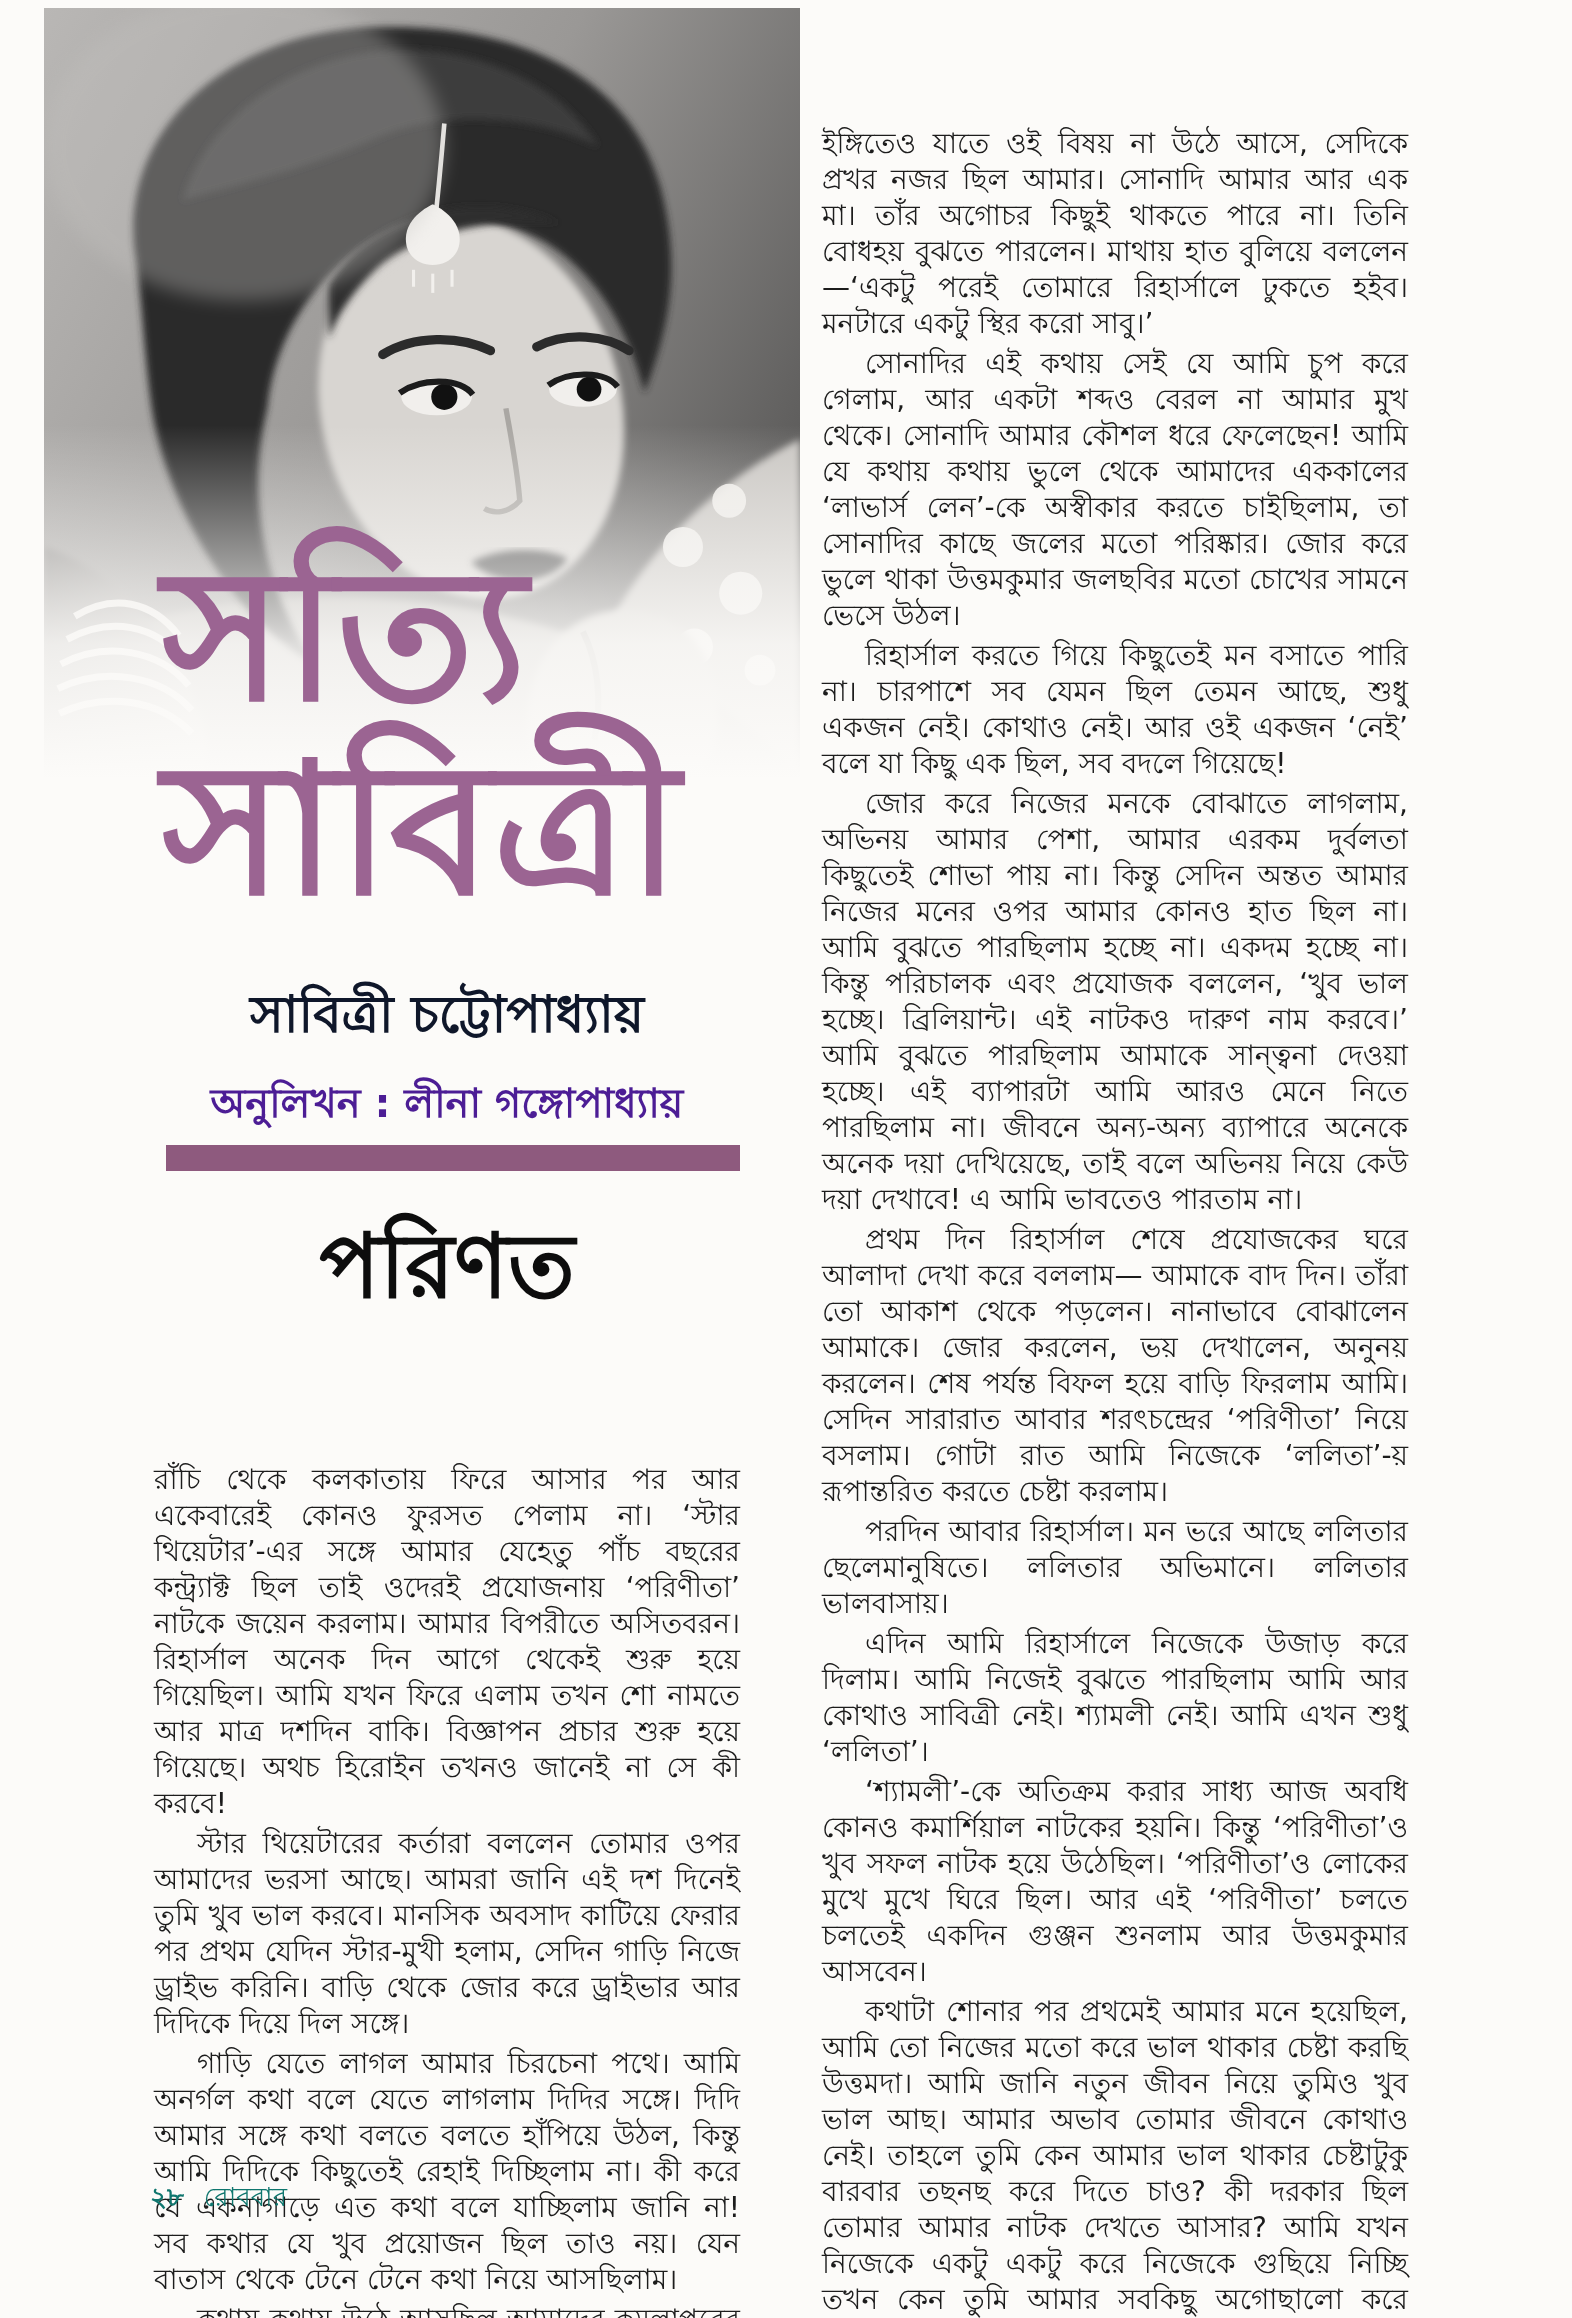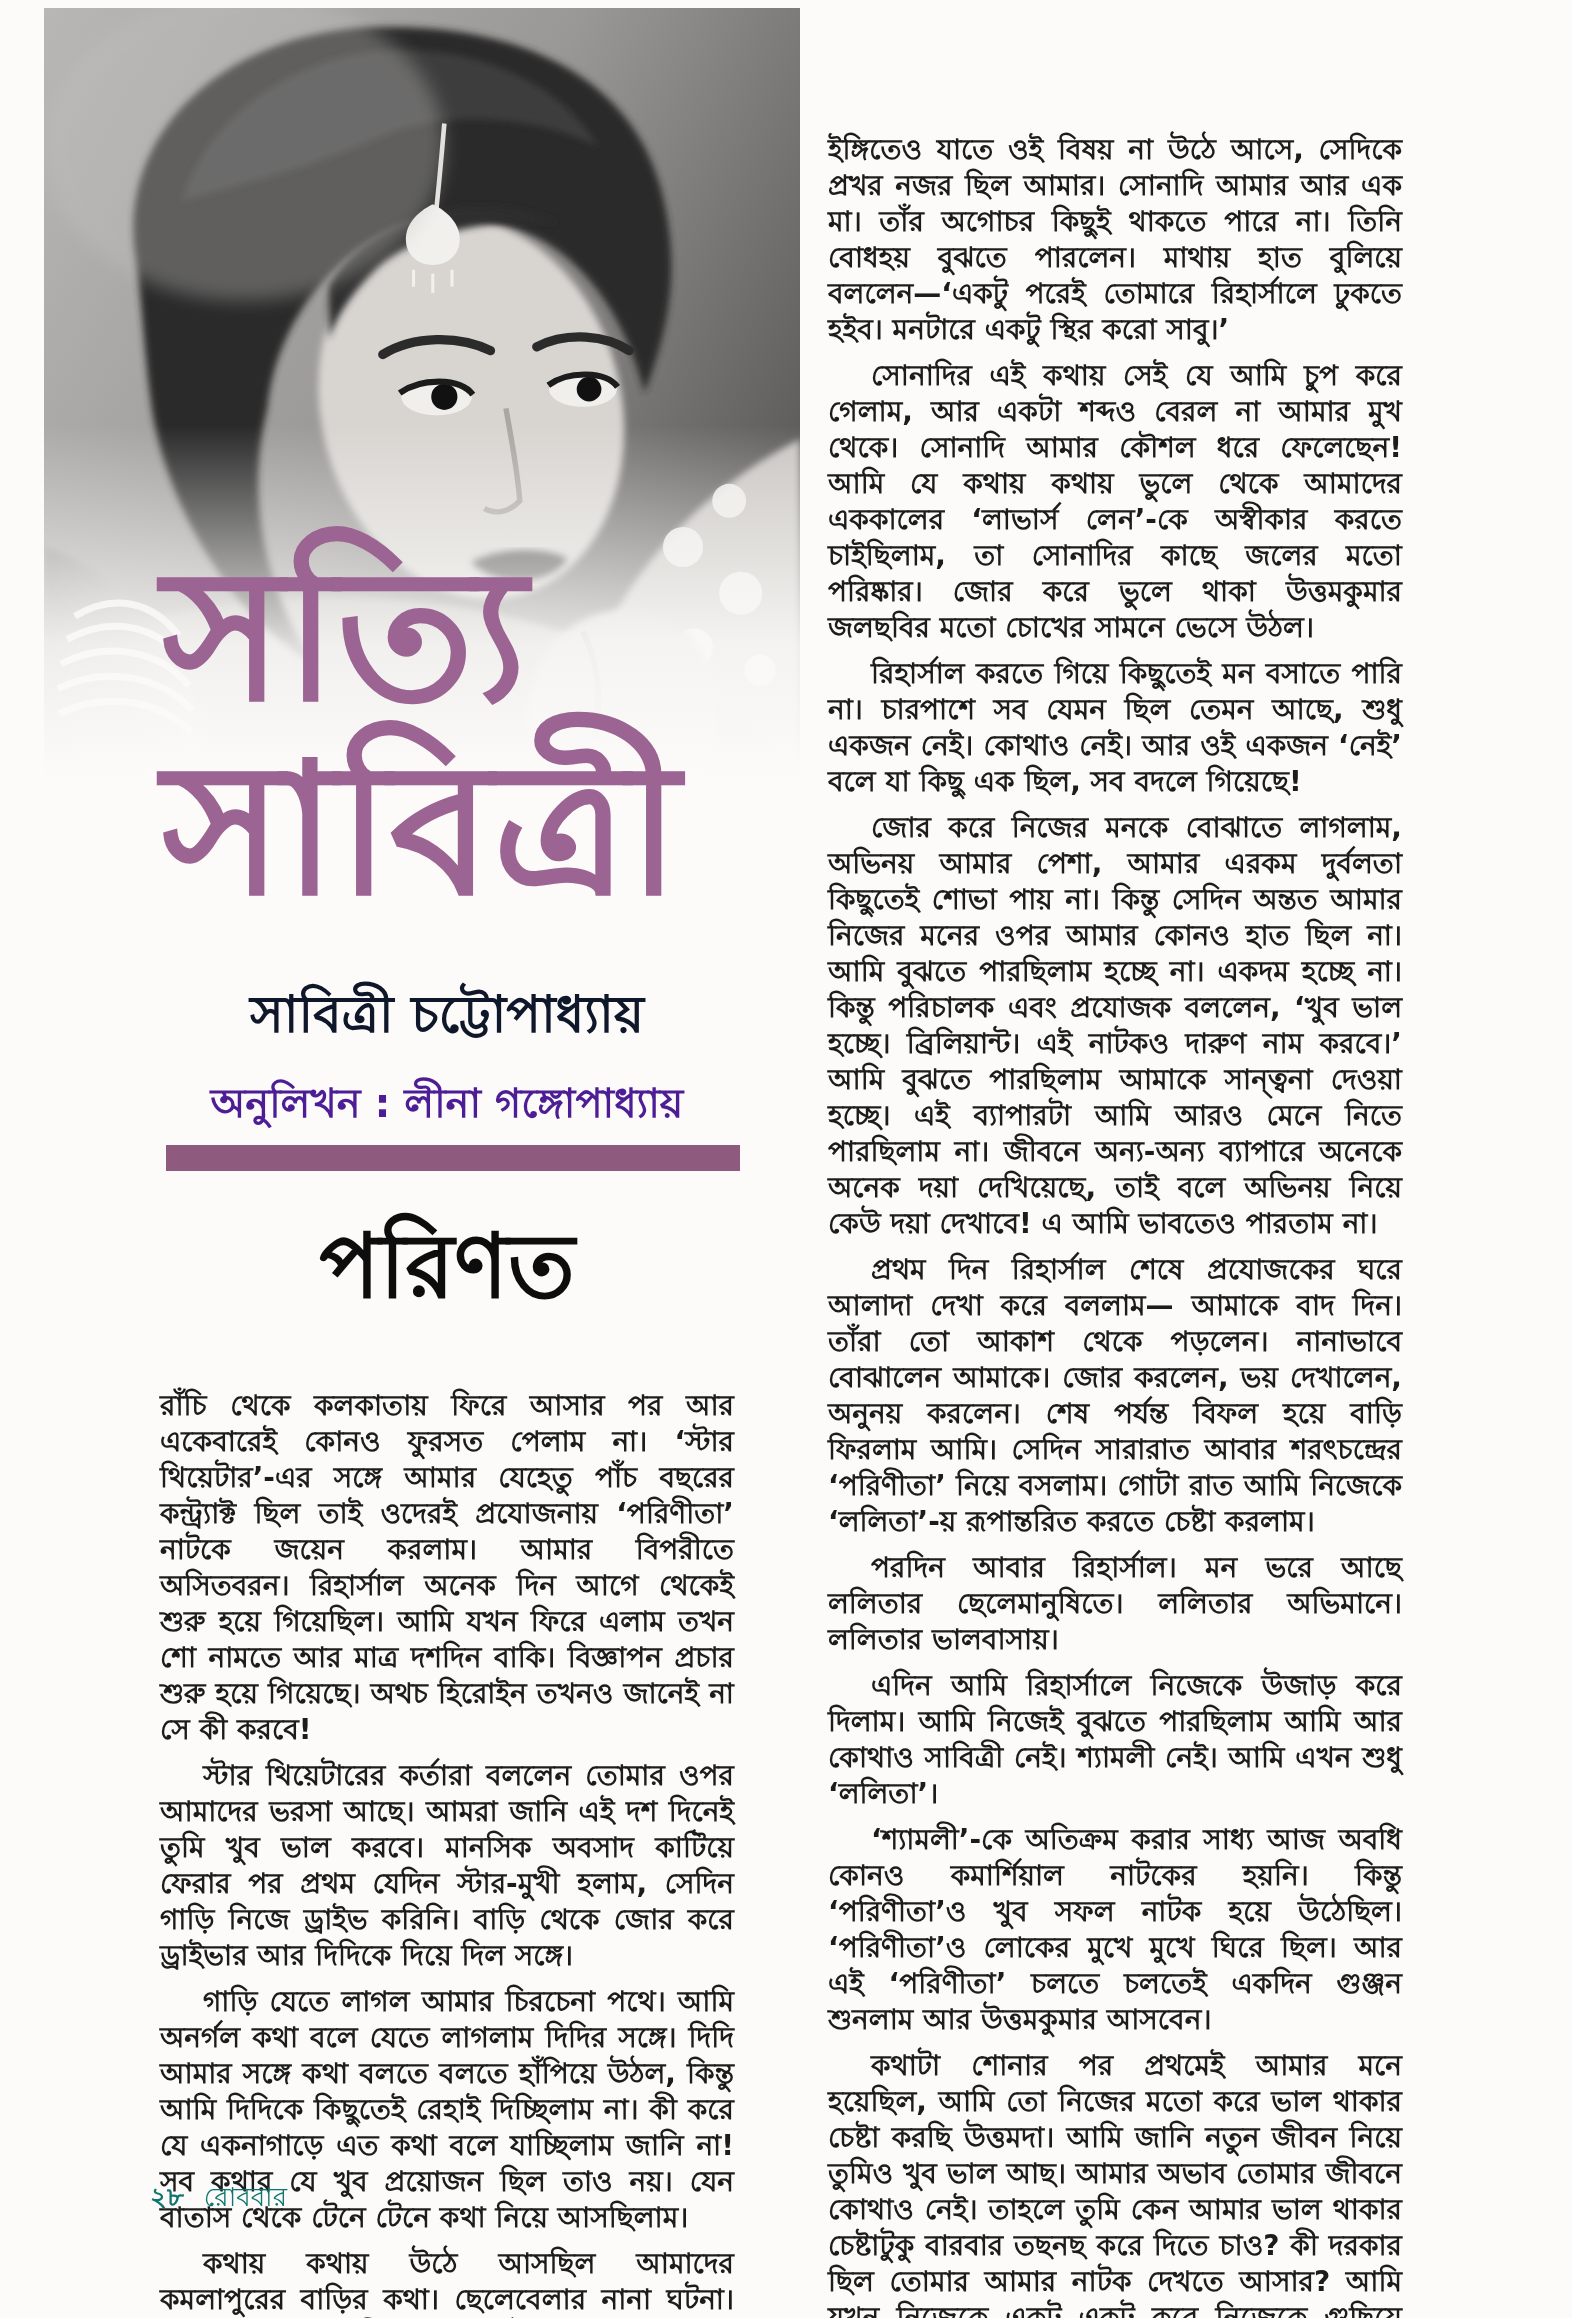--- a/index.html
+++ b/index.html
@@ -56,23 +56,23 @@
     text-align:center;font-size:89px;font-weight:bold;color:#0d0d0d;
     line-height:1.0;
   }
   
   .column{
     position:absolute;z-index:2;
     font-size:28px;line-height:36px;
     text-align:justify;
     color:var(--ink);
   }
-  .column p{margin:10px;text-indent:43px;font-weight:bold;}
+  .column p{margin:4px;text-indent:43px;}
   .column p:first-child{text-indent:0;}
-  .column-left{left:150px;top:1378px;width:594px;height:762px;}
+  .column-left{left:150px;top:1458px;width:594px;height:762px;}
   .column-right{left:818px;top:122px;width:594px;height:2109px;}
   
   .footer{
     position:absolute;left:150px;top:2177px;z-index:3;
     font-size:26px;color:#0f766e;display:flex;gap:20px;align-items:baseline;
   }
   .footer .page-number{font-weight:bold;}
 </style>
 </head>
 <body>

